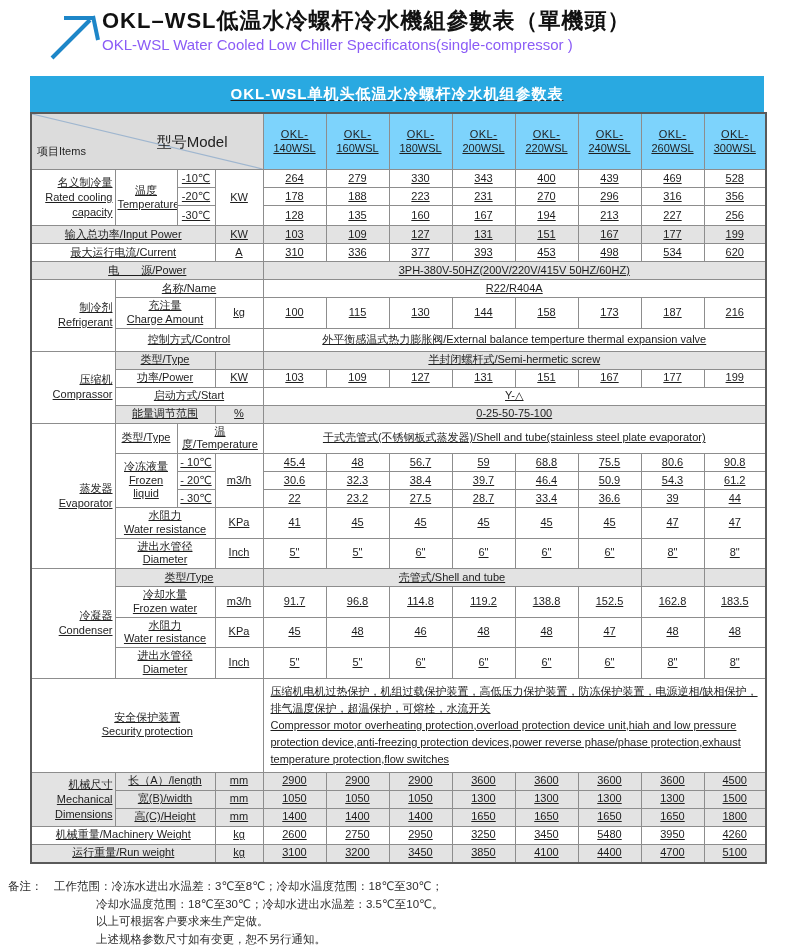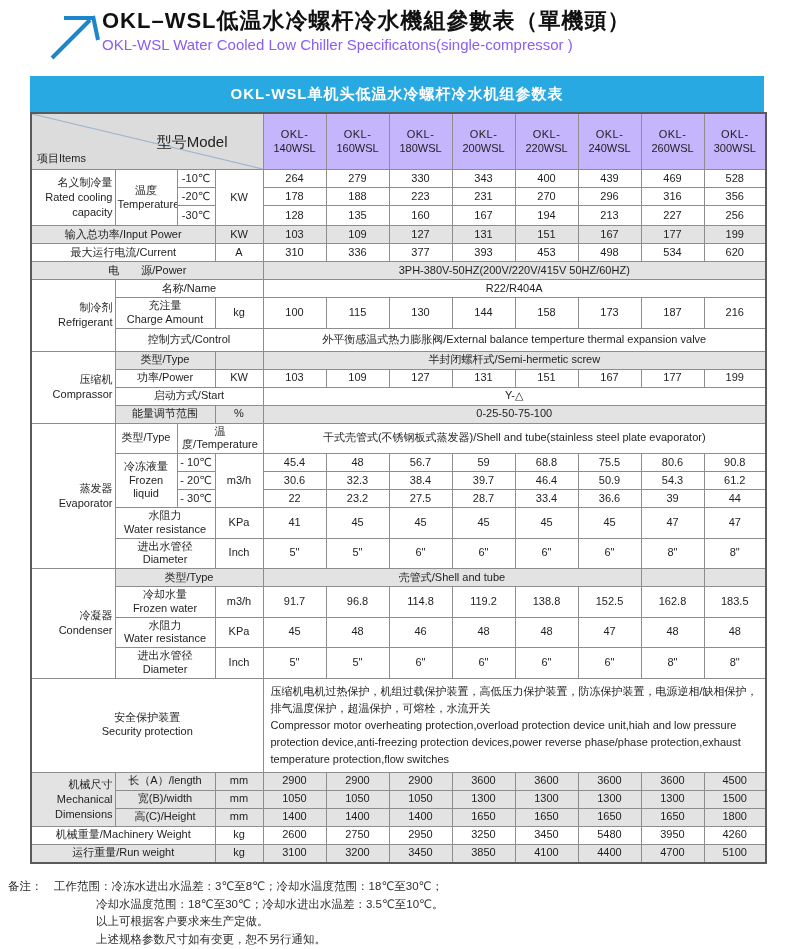--- a/index.html
+++ b/index.html
@@ -2,31 +2,31 @@
 <html><head>
 <meta charset="utf-8">
 <style>
   html,body{margin:0;padding:0;background:#ffffff;}
   body{width:790px;height:949px;font-family:"Liberation Sans","DejaVu Sans",sans-serif;color:#1e1e1e;position:relative;}
   .page-header{padding:8px 0 4px 44px;display:flex;align-items:flex-start;}
   .arrow-wrap{width:58px;height:52px;flex:0 0 58px;margin-top:2px;}
   .titles{}
   .title-zh{font-size:22px;font-weight:bold;color:#111;letter-spacing:1px;line-height:1.2;}
   .title-en{font-size:15px;color:#8b5cf6;margin-top:2px;}
-  .table-wrap{margin:10px 0 0 30px;width:734px;}
+  .table-wrap{margin:10px 0 0 30px;width:734px;text-decoration:underline;}
   .table-title-bar{background:#29a9e1;color:#ffffff;font-size:15px;font-weight:bold;text-align:center;height:36px;line-height:36px;letter-spacing:1px;}
   table{border-collapse:collapse;table-layout:fixed;width:734px;border:2px solid #5a5a5a;}
   td{border:1px solid #8d8d8d;font-size:11px;padding:1px 2px;text-align:center;vertical-align:middle;line-height:1.25;white-space:pre-line;height:15px;overflow:hidden;}
   tr.shaded td{background:#e3e3e3;}
   td.w{background:#ffffff !important;}
-  td.model{background:#c4b5fd;font-size:11px;line-height:1.25;padding:2px 8px;margin-left:48px;}
+  td.model{background:#7dd3fc;font-size:11px;line-height:1.25;padding:2px 8px;margin-left:48px;}
   td.model .m1{letter-spacing:.5px;}
   .corner{position:relative;padding:0;background:#dcdcdc;}
   .corner svg{position:absolute;left:0;top:0;width:100%;height:100%;}
-  .corner .items-label{position:absolute;left:5px;bottom:3px;font-size:11px;}
+  .corner .items-label{position:absolute;left:5px;bottom:10px;font-size:11px;}
   .corner .model-label{position:absolute;right:35px;top:50%;transform:translateY(-50%);font-size:15px;}
   td.vl{text-align:left;padding:4px 7px;line-height:1.55;}
   td.sec{line-height:1.35;text-align:right;}
   .notes{margin:14px 0 0 8px;font-size:11.5px;color:#2c2c2c;line-height:1.55;}
   .notes .ind0{padding-left:0;}
   .notes .ind1{padding-left:88px;}
 </style>
 </head>
 <body>
 

